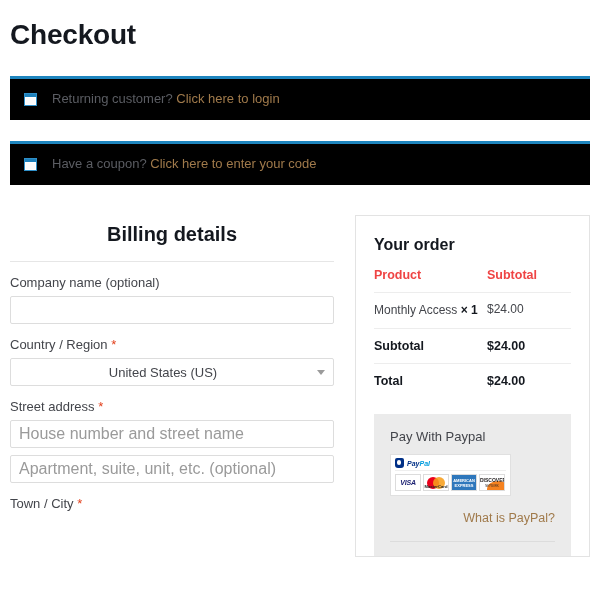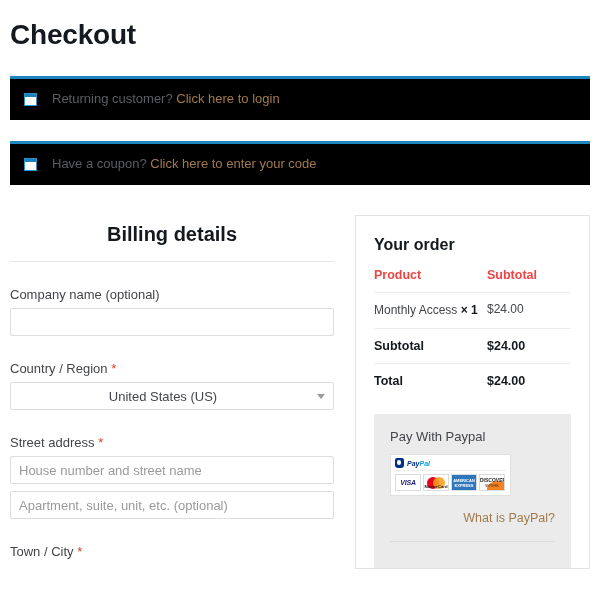--- a/index.html
+++ b/index.html
@@ -104,21 +104,21 @@
     color: #14181f;
     text-align: center;
   }
   .rule {
     border: 0;
     border-top: 1px solid #e6e6e6;
     margin: 16px 0 0 0;
     height: 0;
   }
 
-  .field { margin-top: 24px; }
+  .field { margin-top: 12px; }
   .field-row {
     display: flex;
     gap: 14px;
     margin-top: 12px;
   }
   .field-row .field {
     flex: 1 1 0;
     margin-top: 0;
     min-width: 0;
   }
@@ -135,21 +135,21 @@
   }
   .text-input {
     display: block;
     width: 100%;
     box-sizing: border-box;
     height: 28px;
     border: 1px solid #dddddd;
     background: #ffffff;
     border-radius: 2px;
     font-family: "Liberation Sans", sans-serif;
-    font-size: 13px;
+    font-size: 16px;
     color: #0f172a;
     padding: 3px 8px;
     outline: none;
   }
   .text-input::placeholder { color: #9a9a9a; opacity: 1; }
   .input-stack .text-input { margin-bottom: 7px; }
   .input-stack .text-input:last-child { margin-bottom: 0; }
 
   .select-wrap { position: relative; }
   .select-input {
@@ -237,21 +237,21 @@
     font-weight: bold;
     color: #14181f;
     font-size: 12.5px;
     padding: 10px 0 10px 6px;
   }
 
   
   .payment-box {
     margin-top: 16px;
     background: #ebebeb;
-    padding: 14px 16px 12px 16px;
+    padding: 14px 16px 0 16px;
     box-sizing: border-box;
   }
   .payment-title {
     font-size: 13px;
     line-height: 18px;
     color: #43454b;
     margin-bottom: 8px;
   }
   .cards-img {
     width: 121px;

